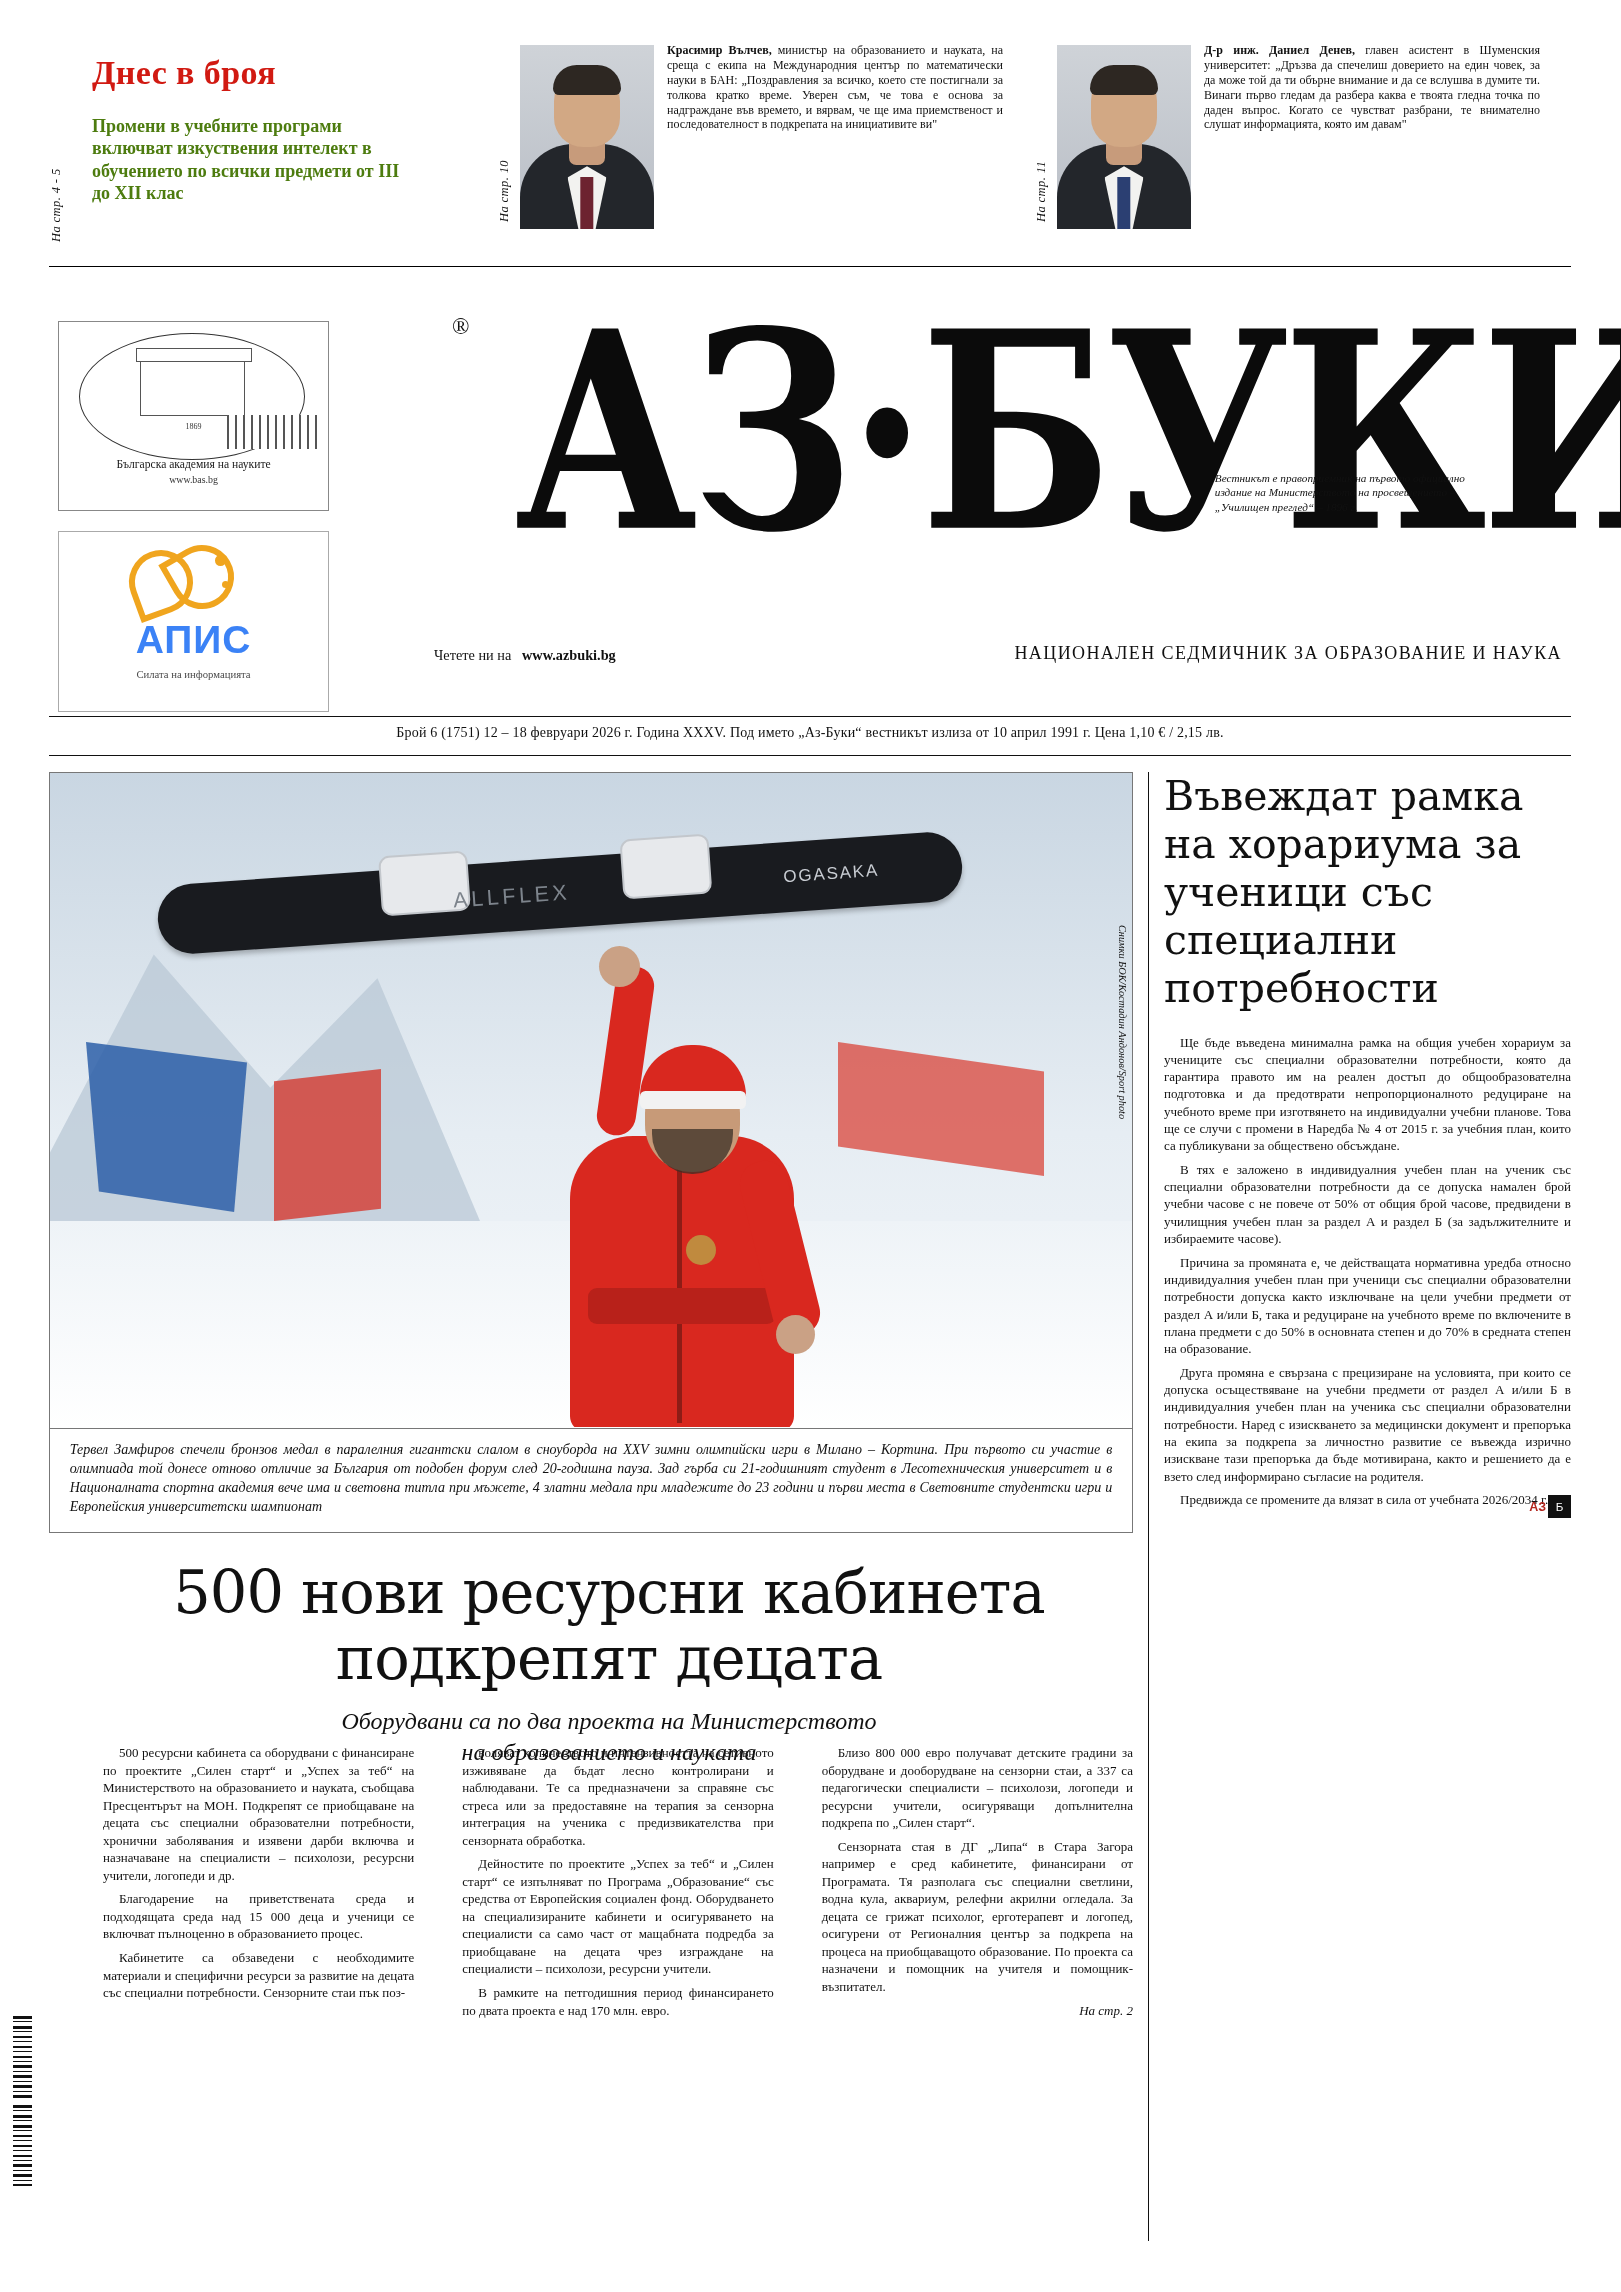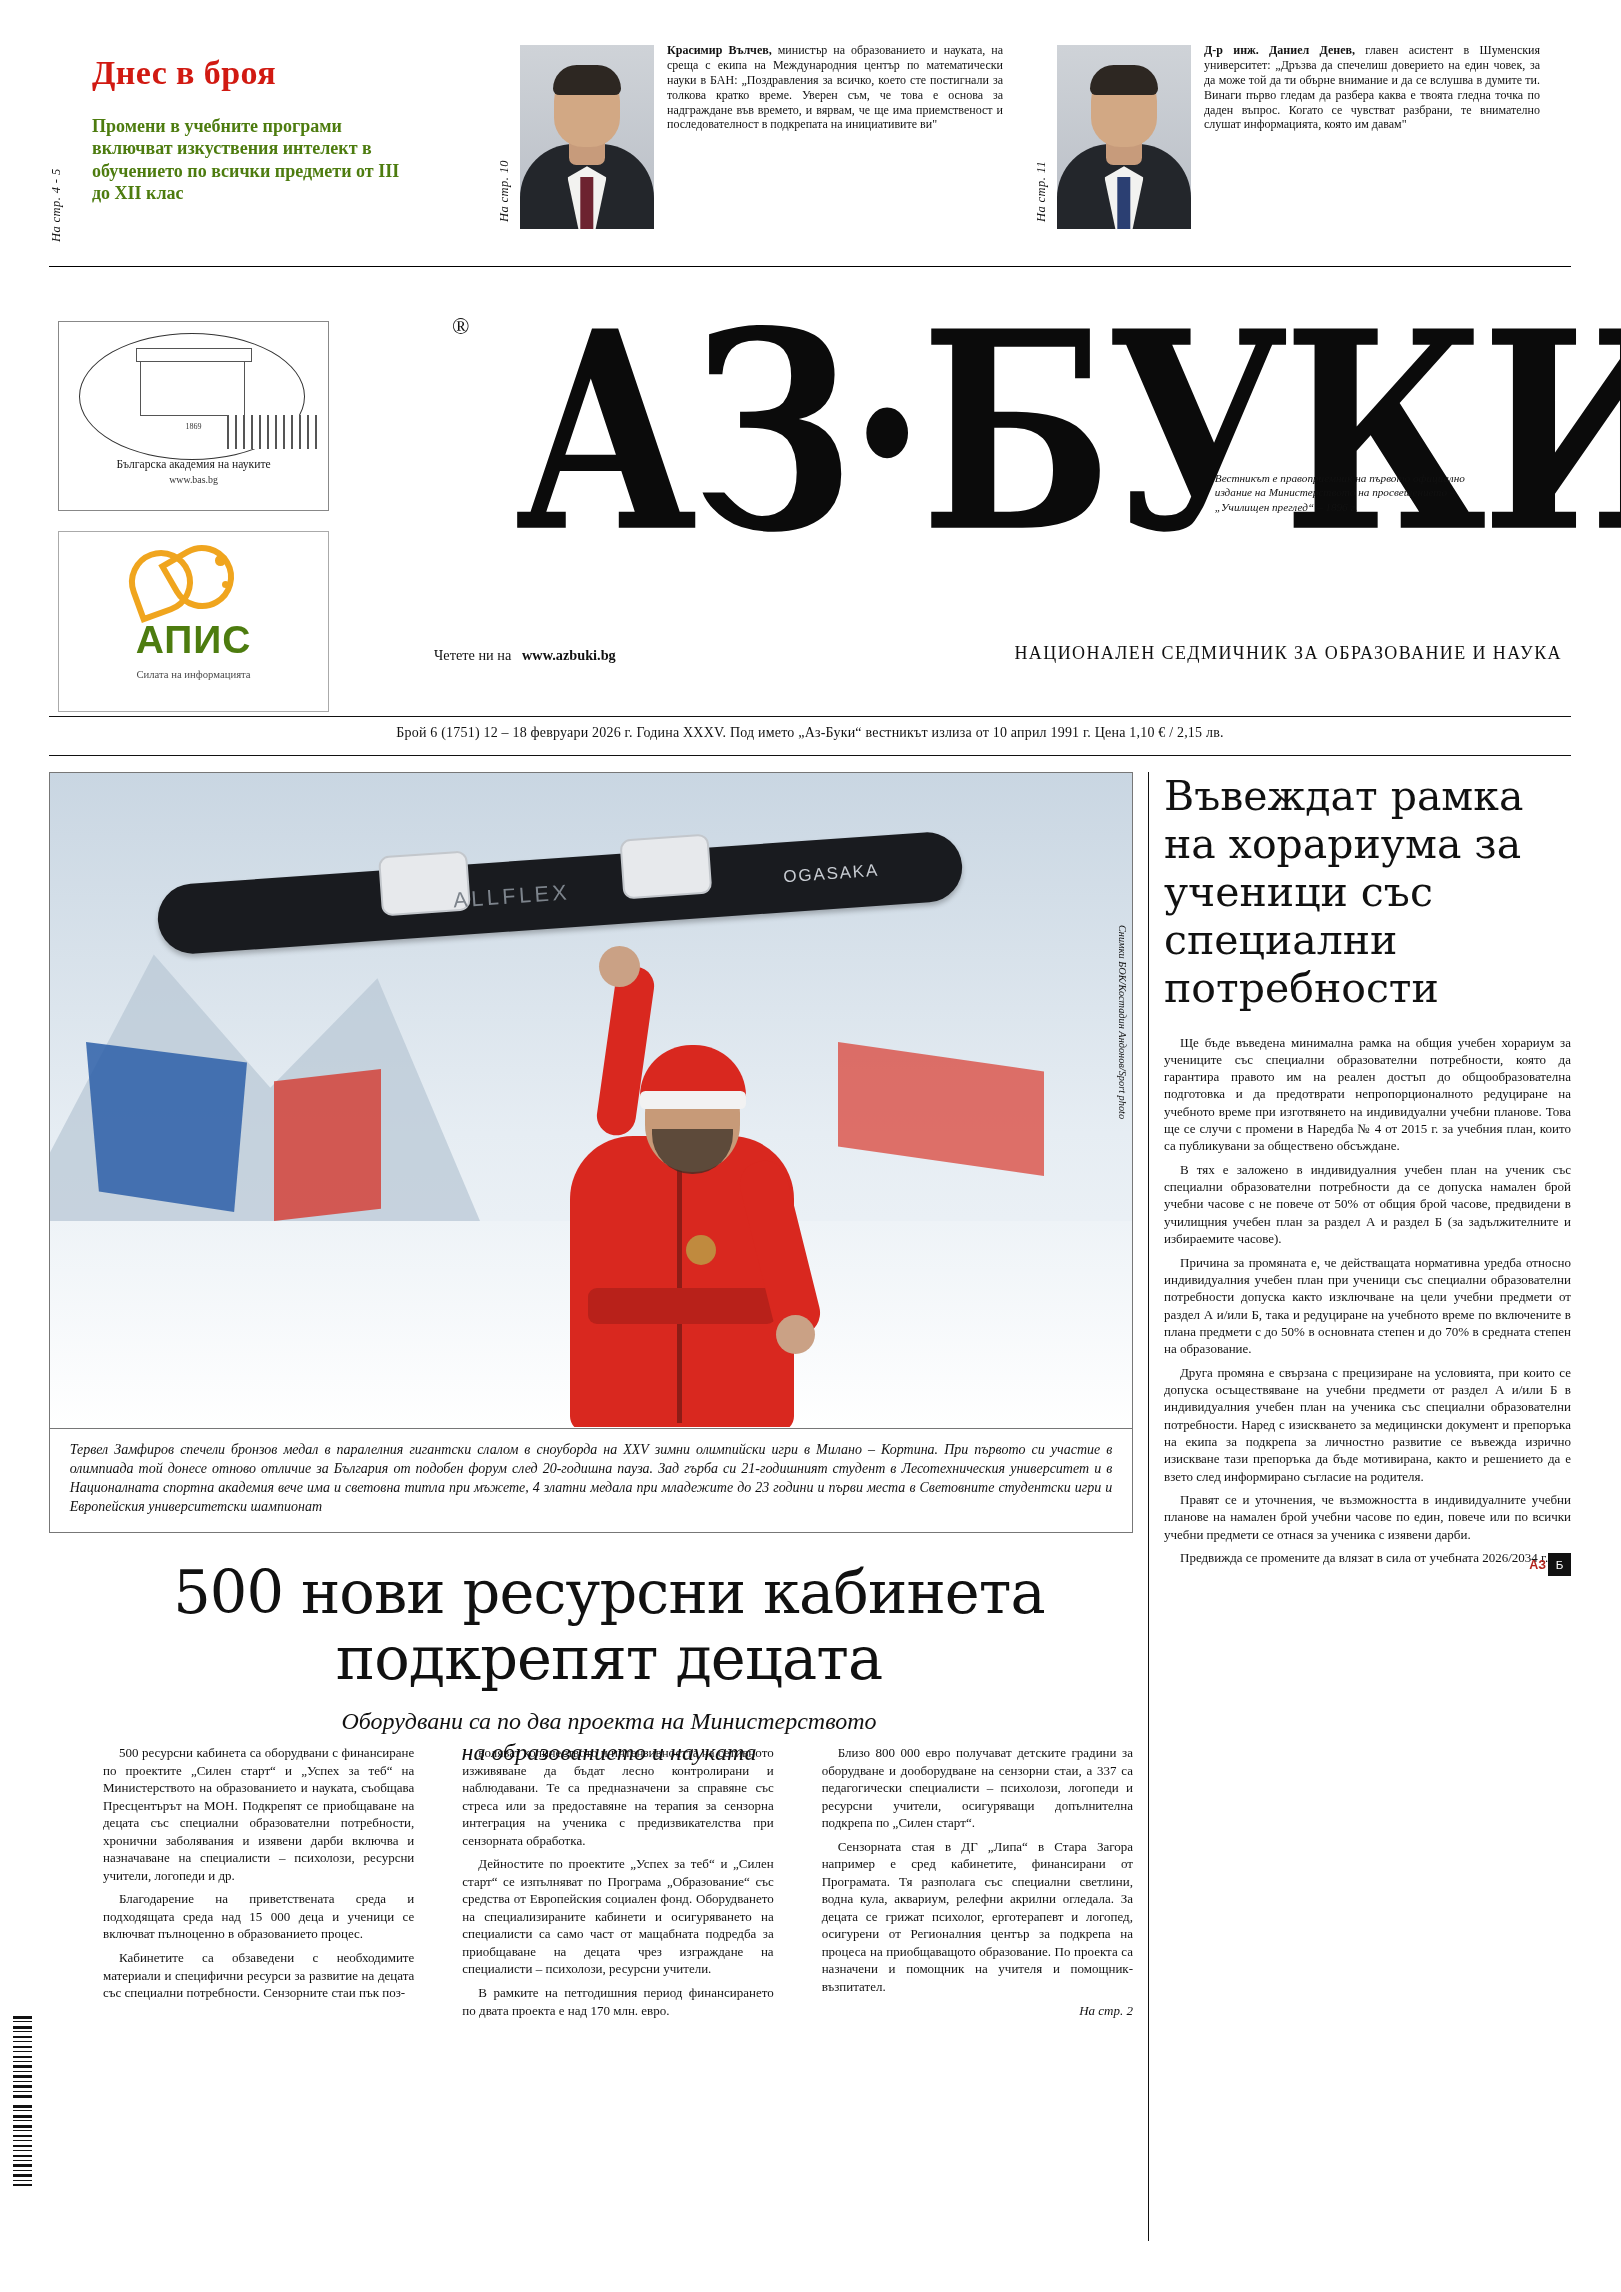--- a/index.html
+++ b/index.html
@@ -43,21 +43,21 @@
   .badge .t2{position:absolute;left:0;right:0;top:152px;text-align:center;font-size:9.9px;color:#333;}
 
   .apis{position:absolute;left:9px;top:235px;width:269px;height:179px;border:0.9px solid #aaa;background:#fff;}
   .apis .flow{position:absolute;left:70px;top:12.5px;width:107px;height:66px;}
   .apis .petal{position:absolute;width:52px;height:52px;border:6.3px solid #f0a51e;border-radius:50% 50% 50% 0;}
   .apis .p1{left:0;top:5.4px;transform:rotate(-20deg);}
   .apis .p2{left:41px;top:0;transform:rotate(60deg);border-color:#f0a51e;}
   .apis .dot{position:absolute;width:10.7px;height:10.7px;border-radius:50%;background:#f0a51e;}
   .apis .d1{left:86px;top:10.7px;}
   .apis .d2{left:93px;top:36px;width:7.2px;height:7.2px;}
-  .apis .name{position:absolute;left:0;right:0;top:86px;text-align:center;font-family:"Liberation Sans",sans-serif;font-weight:bold;font-size:39px;color:#4d7c0f;letter-spacing:0.9px;}
+  .apis .name{position:absolute;left:0;right:0;top:86px;text-align:center;font-family:"Liberation Sans",sans-serif;font-weight:bold;font-size:39px;color:#3b82f6;letter-spacing:0.9px;}
   .apis .slog{position:absolute;left:0;right:0;top:136px;text-align:center;font-size:10.7px;color:#4a4a4a;}
 
   .logo{position:absolute;left:385px;top:-9px;width:1057px;height:287px;}
   .logo .word{position:absolute;left:81px;top:9px;font-family:"DejaVu Serif",serif;font-weight:bold;font-size:224px;line-height:224px;letter-spacing:-5.4px;color:#0b0b0b;transform:scaleY(1.22);transform-origin:left top;}
   .logo .reg{position:absolute;left:18px;top:27px;font-size:23px;}
   .logo .imprint{position:absolute;right:7.2px;top:184px;width:269px;font-size:11.2px;line-height:14.3px;font-style:italic;text-align:left;color:#111;}
 
   .readon{position:absolute;left:385px;top:351px;font-size:14.3px;color:#111;}
   .readon b{font-weight:bold;}
   .tagline{position:absolute;right:9px;top:347px;font-family:"Liberation Serif",serif;font-size:18px;letter-spacing:1.4px;color:#111;}
@@ -274,21 +274,20 @@
     </div>
   </div>
 
   <div class="right">
     <h2 class="rh">Въвеждат рамка на хорариума за ученици със специални потребности</h2>
     <div class="rbody">
       <p>Ще бъде въведена минимална рамка на общия учебен хорариум за учениците със специални образователни потребности, която да гарантира правото им на реален достъп до общообразователна подготовка и да предотврати непропорционалното редуциране на учебното време при изготвянето на индивидуални учебни планове. Това ще се случи с промени в Наредба № 4 от 2015 г. за учебния план, които са публикувани за обществено обсъждане.</p>
       <p>В тях е заложено в индивидуалния учебен план на ученик със специални образователни потребности да се допуска намален брой учебни часове с не повече от 50% от общия брой часове, предвидени в училищния учебен план за раздел А и раздел Б (за задължителните и избираемите часове).</p>
       <p>Причина за промяната е, че действащата нормативна уредба относно индивидуалния учебен план при ученици със специални образователни потребности допуска както изключване на цели учебни предмети от раздел А и/или Б, така и редуциране на учебното време по включените в плана предмети с до 50% в основната степен и до 70% в средната степен на образование.</p>
       <p>Друга промяна е свързана с прецизиране на условията, при които се допуска осъществяване на учебни предмети от раздел А и/или Б в индивидуалния учебен план на ученика със специални образователни потребности. Наред с изискването за медицински документ и препоръка на екипа за подкрепа за личностно развитие се въвежда изрично изискване тази препоръка да бъде мотивирана, както и решението да е взето след информирано съгласие на родителя.</p>
-      <p>Правят се и уточнения, че възможността в индивидуалните учебни планове на намален брой учебни часове по един, повече или по всички учебни предмети се отнася за ученика с изявени дарби.</p>
       <p>Предвижда се промените да влязат в сила от учебната 2026/2034 г.</p>
       <div class="logo-sm">
         <span class="wd">АЗ</span>
         <span class="sq">Б</span>
       </div>
     </div>
   </div>
 
 </div>
 

